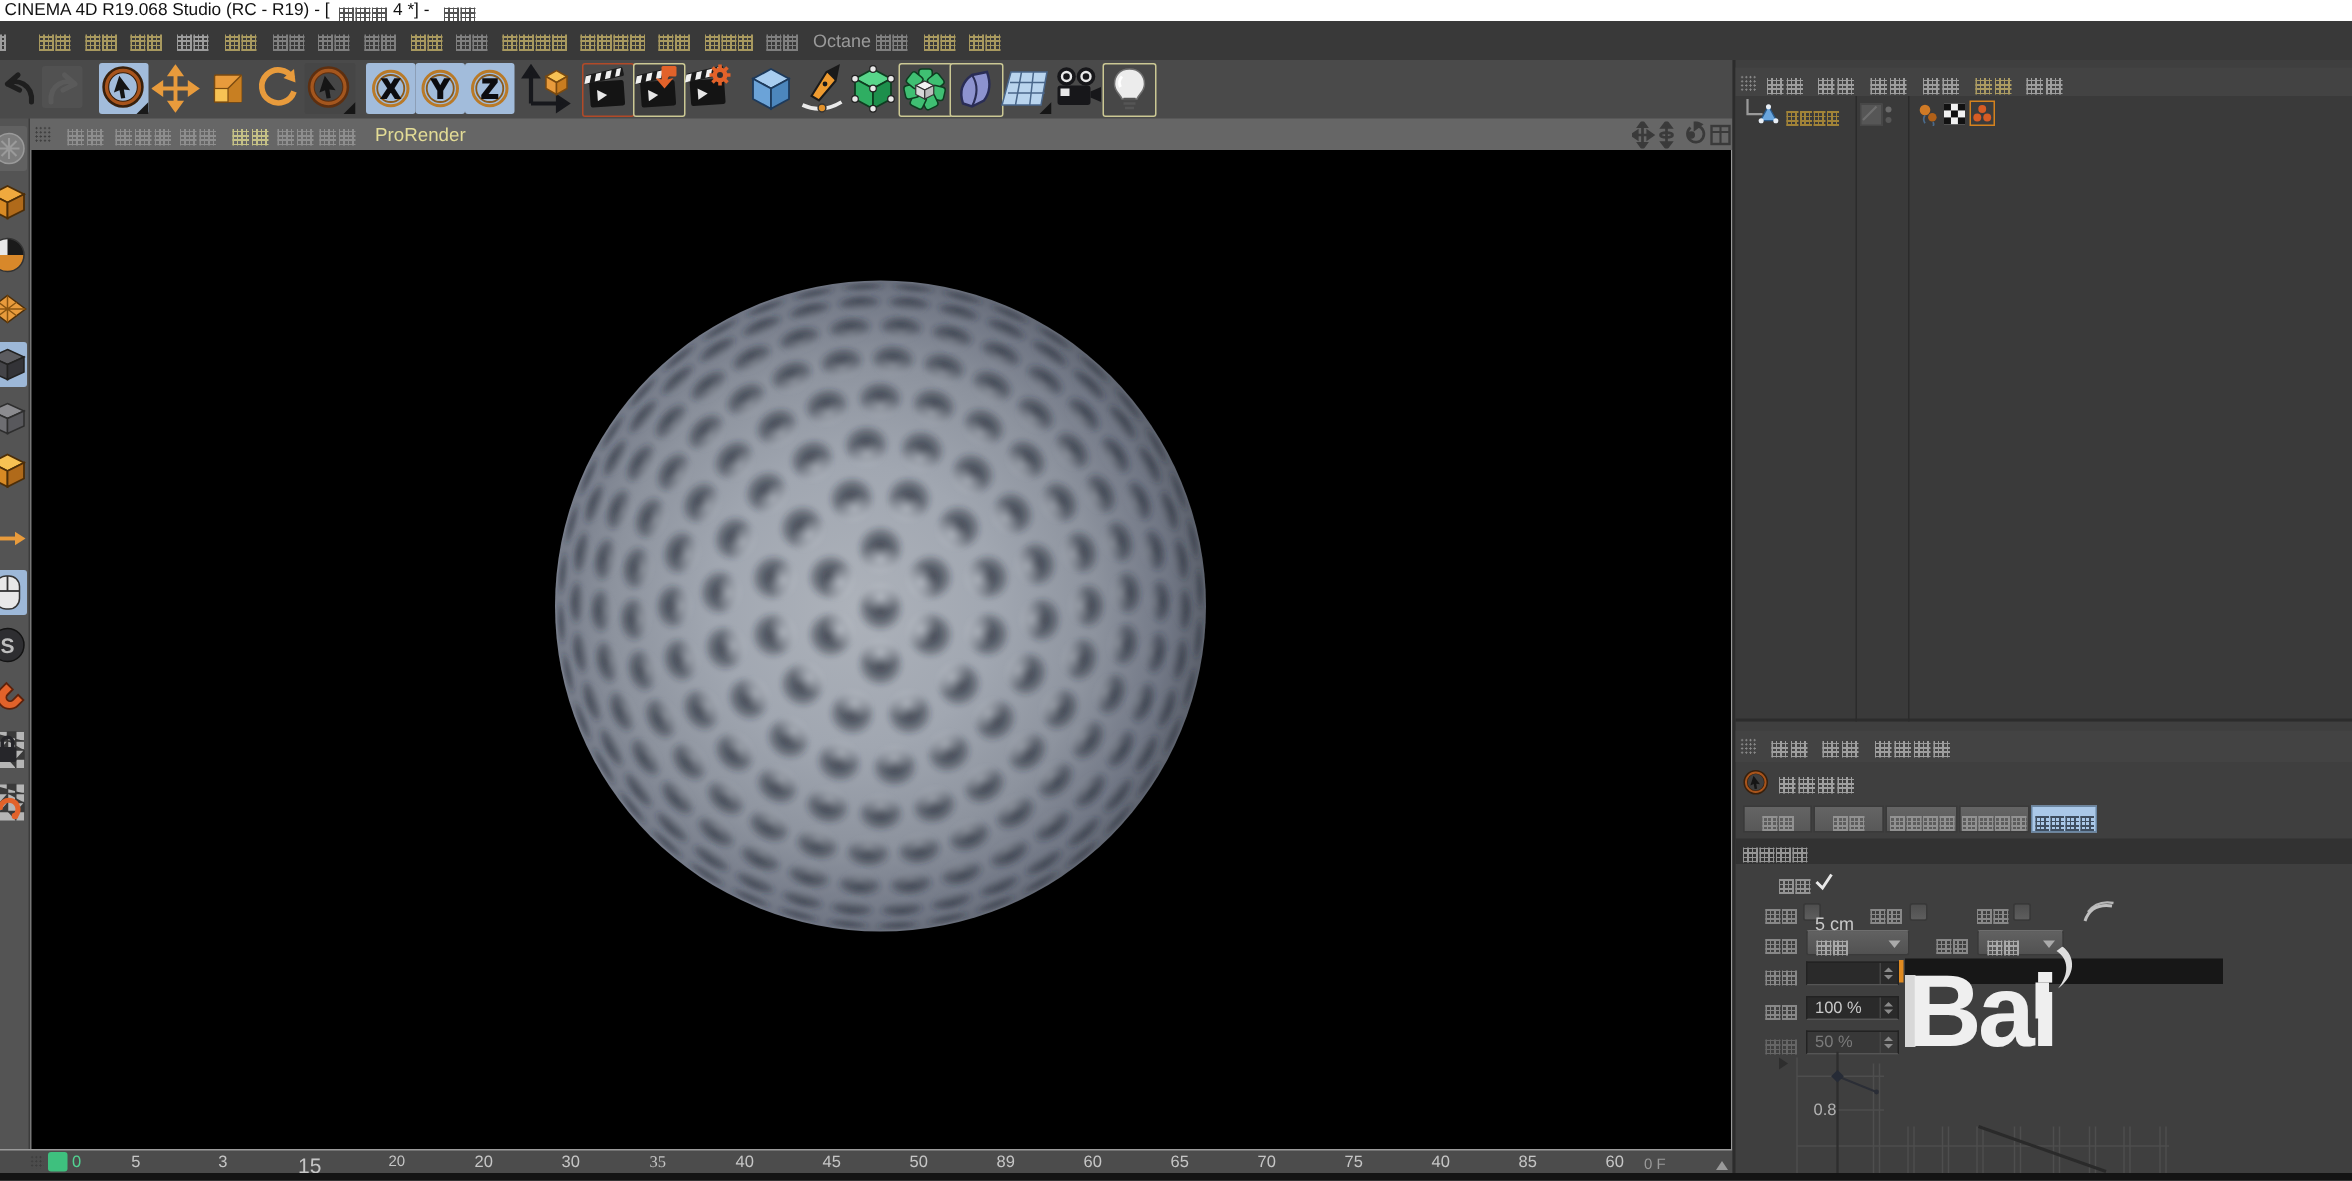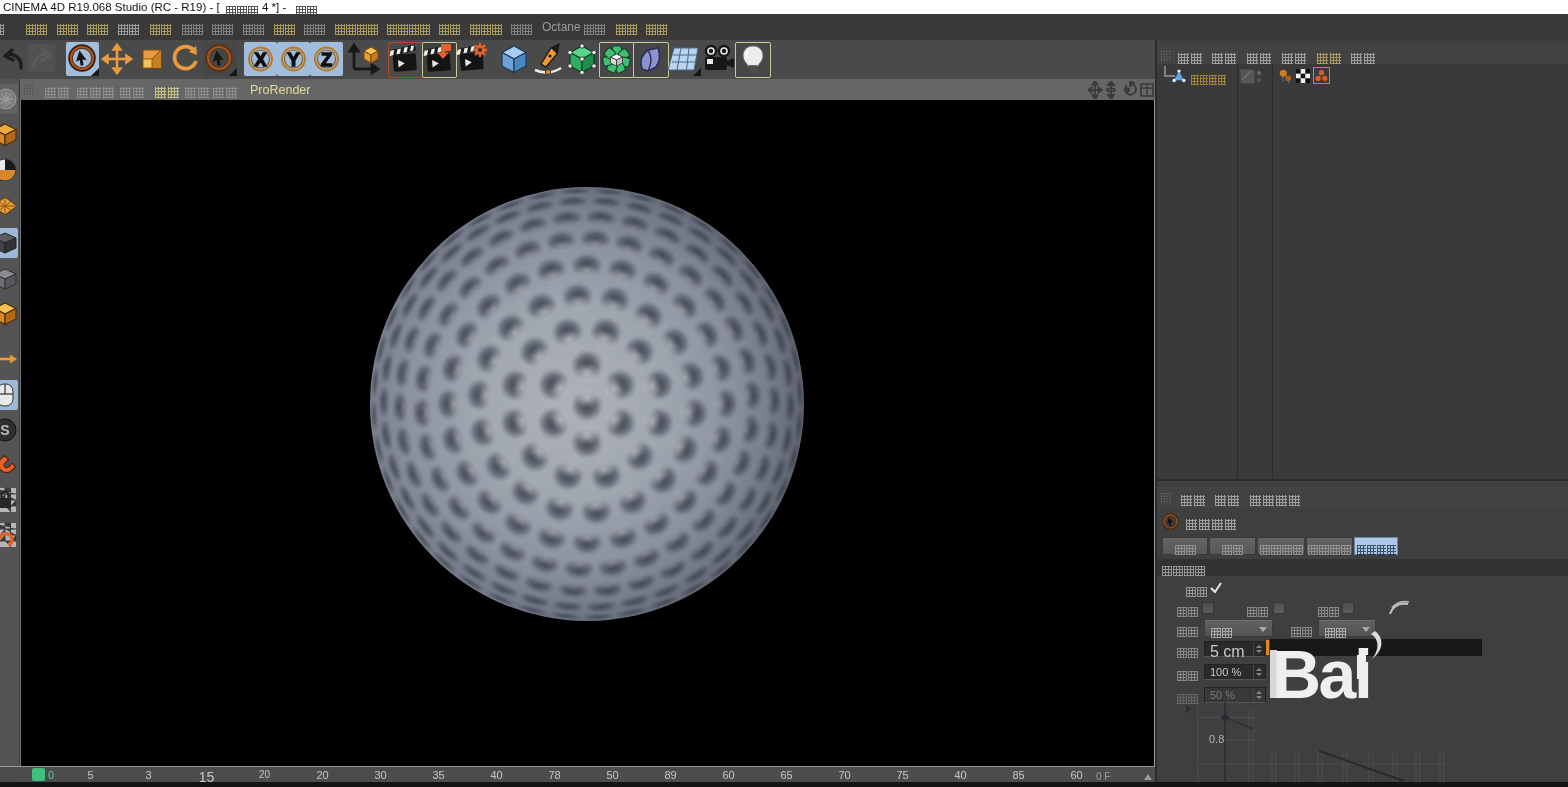--- a/index.html
+++ b/index.html
@@ -1249,23 +1249,23 @@
     <div style="position:absolute;left:0px;top:766px;width:1155px;height:16px;background:#4c4c4c;border-top:1px solid #9a9a9a;box-sizing:border-box;"></div>
     <div style="position:absolute;left:20px;top:770px;width:9px;height:9px;background:radial-gradient(circle,#3d3d3d 35%,transparent 40%) 0 0/2.8px 2.8px;"></div>
     <div style="position:absolute;left:32px;top:768px;width:13px;height:13px;background:#3ec07e;border-radius:2px;"></div>
     <div class="t" style="left:48px;top:769px;font-size:11px;color:#52d392;">0</div>
     <div class="t" style="left:82.5px;top:769px;width:16px;text-align:center;font-size:11px;color:#c6c6c6;">5</div>
     <div class="t" style="left:140.5px;top:769px;width:16px;text-align:center;font-size:11px;color:#c6c6c6;">3</div>
     <div class="t" style="left:198.5px;top:769px;width:16px;text-align:center;font-size:14px;color:#c6c6c6;">15</div>
     <div class="t" style="left:256.5px;top:769px;width:16px;text-align:center;font-size:10px;color:#c6c6c6;">20</div>
     <div class="t" style="left:314.5px;top:769px;width:16px;text-align:center;font-size:11px;color:#c6c6c6;">20</div>
     <div class="t" style="left:372.5px;top:769px;width:16px;text-align:center;font-size:11px;color:#c6c6c6;">30</div>
-    <div class="t" style="left:430.5px;top:769px;width:16px;text-align:center;font-size:11px;color:#c6c6c6;">35</div>
+    <div class="t" style="left:430.5px;top:769px;width:16px;text-align:center;font-size:11px;color:#c6c6c6;font-family:Liberation Serif, serif;">35</div>
     <div class="t" style="left:488.5px;top:769px;width:16px;text-align:center;font-size:11px;color:#c6c6c6;">40</div>
-    <div class="t" style="left:546.5px;top:769px;width:16px;text-align:center;font-size:11px;color:#c6c6c6;">78</div>
+    <div class="t" style="left:546.5px;top:769px;width:16px;text-align:center;font-size:11px;color:#c6c6c6;">45</div>
     <div class="t" style="left:604.5px;top:769px;width:16px;text-align:center;font-size:11px;color:#c6c6c6;">50</div>
     <div class="t" style="left:662.5px;top:769px;width:16px;text-align:center;font-size:11px;color:#c6c6c6;">89</div>
     <div class="t" style="left:720.5px;top:769px;width:16px;text-align:center;font-size:11px;color:#c6c6c6;">60</div>
     <div class="t" style="left:778.5px;top:769px;width:16px;text-align:center;font-size:11px;color:#c6c6c6;">65</div>
     <div class="t" style="left:836.5px;top:769px;width:16px;text-align:center;font-size:11px;color:#c6c6c6;">70</div>
     <div class="t" style="left:894.5px;top:769px;width:16px;text-align:center;font-size:11px;color:#c6c6c6;">75</div>
     <div class="t" style="left:952.5px;top:769px;width:16px;text-align:center;font-size:11px;color:#c6c6c6;">40</div>
     <div class="t" style="left:1010.5px;top:769px;width:16px;text-align:center;font-size:11px;color:#c6c6c6;">85</div>
     <div class="t" style="left:1068.5px;top:769px;width:16px;text-align:center;font-size:11px;color:#c6c6c6;">60</div>
     <div class="t" style="left:1096px;top:771px;font-size:10px;color:#9a9a9a;">0 F</div>
@@ -1449,21 +1449,21 @@
     <div class="t" style="left:1325px;top:624px;"><span class="zh" style="--w:10px;--h:10px;--g:1px;color:#c8c8c8;">
         <i></i>
         <i></i>
       </span></div>
     <div style="position:absolute;left:1362px;top:627px;width:0;height:0;border-left:4.5px solid transparent;border-right:4.5px solid transparent;border-top:5px solid #aaa;"></div>
     <div class="t" style="left:1177px;top:644px;"><span class="zh" style="--w:10px;--h:10px;--g:1px;color:#a5a5a5;">
         <i></i>
         <i></i>
       </span></div>
     <div style="position:absolute;left:1204px;top:641px;width:62px;height:16px;background:#2a2a2a;border:1px solid #222;border-bottom-color:#555;box-sizing:border-box;"></div>
-    <div class="t" style="left:1210px;top:643px;font-size:16px;color:#c9c9c9;">5 cm</div>
+    <div class="t" style="left:1210px;top:609px;font-size:12px;color:#c9c9c9;">5 cm</div>
     <div style="position:absolute;left:1253px;top:642px;width:1px;height:14px;background:#454545;"></div>
     <div style="position:absolute;left:1256px;top:645px;width:0;height:0;border-left:3px solid transparent;border-right:3px solid transparent;border-bottom:3.5px solid #8a8a8a;"></div>
     <div style="position:absolute;left:1256px;top:650px;width:0;height:0;border-left:3px solid transparent;border-right:3px solid transparent;border-top:3.5px solid #8a8a8a;"></div>
     <div class="t" style="left:1177px;top:667px;"><span class="zh" style="--w:10px;--h:10px;--g:1px;color:#a5a5a5;">
         <i></i>
         <i></i>
       </span></div>
     <div style="position:absolute;left:1204px;top:664px;width:62px;height:16px;background:#2a2a2a;border:1px solid #222;border-bottom-color:#555;box-sizing:border-box;"></div>
     <div class="t" style="left:1210px;top:666px;font-size:11px;color:#c9c9c9;">100 %</div>
     <div style="position:absolute;left:1253px;top:665px;width:1px;height:14px;background:#454545;"></div>

